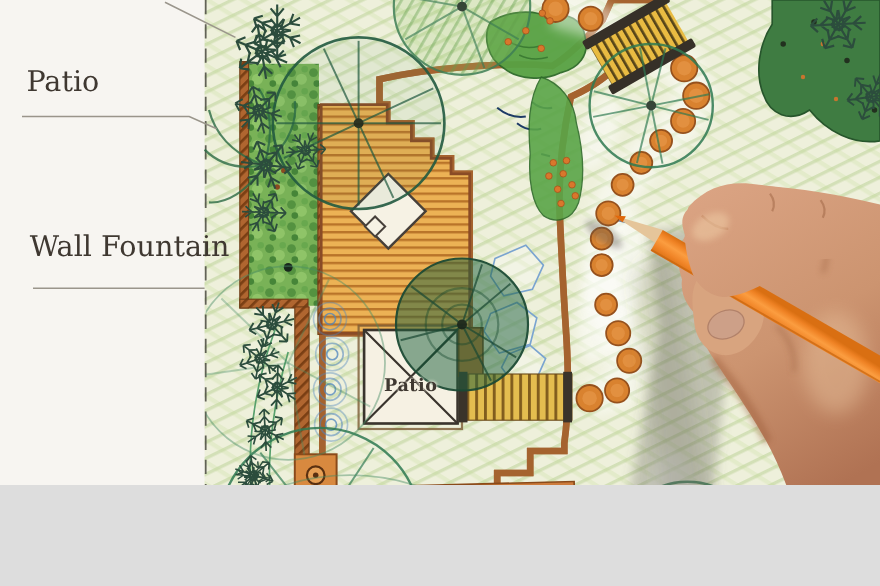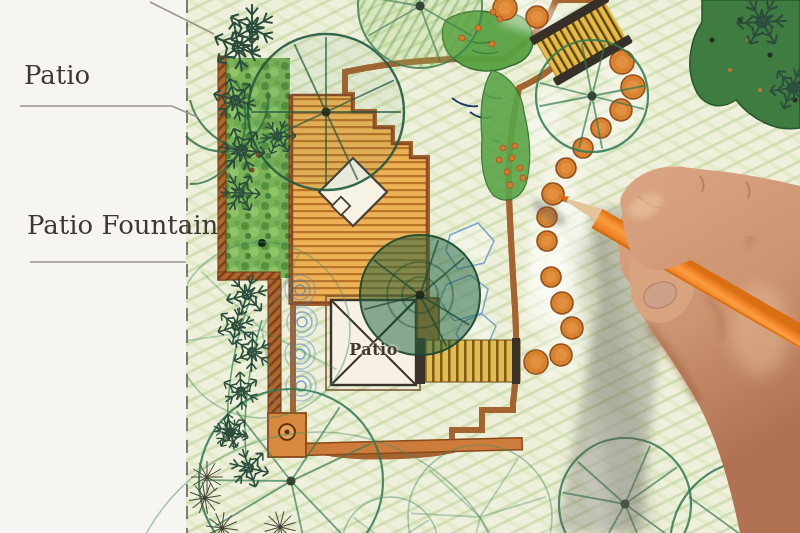--- a/index.html
+++ b/index.html
@@ -1,16 +1,16 @@
 <!DOCTYPE html>
 <html><head>
 <meta charset="utf-8">
 <style>
   html,body{margin:0;padding:0;background:#ddd;}
-  #stage{position:relative;width:800px;height:533px;overflow:hidden;background:#f7f5f1;
+  #stage{position:relative;width:800px;height:441px;overflow:hidden;background:#f7f5f1;
          font-family:"DejaVu Serif",serif;}
   #stage svg{position:absolute;left:0;top:0;}
   .lbl{position:absolute;color:#3f3831;pointer-events:none;white-space:nowrap;}
   .lbl-patio{left:24px;top:60px;font-size:26px;}
   .lbl-wallfountain{left:27px;top:210px;font-size:26px;}
   .lbl-gazebo{left:331px;top:340px;width:85px;text-align:center;font-size:16px;font-weight:bold;
               letter-spacing:.5px;text-shadow:0 0 3px #f6f1e3,0 0 3px #f6f1e3;}
 </style>
 </head>
 <body>
@@ -477,15 +477,15 @@
 
   <g>
     <path d="M626,188 C644,168 666,164 690,168 C724,172 756,178 800,188 L800,240 C760,232 730,234 714,246 C696,258 678,268 660,270 C644,270 632,258 628,244 C622,226 620,204 626,188 Z" fill="url(#skinGrad)"></path>
     <path d="M638,196 C646,204 654,208 662,208" stroke="#b97a52" stroke-width="2" fill="none" opacity="0.5"></path>
     <path d="M700,176 q6,8 2,16 M746,182 q6,8 2,16" stroke="#8f5434" stroke-width="2" fill="none" opacity="0.4"></path>
     <ellipse cx="646" cy="206" rx="18" ry="11" transform="rotate(-28 646 206)" fill="#eecaa4" opacity="0.55" filter="url(#b3)"></ellipse>
   </g>
 </svg>
 
 <div class="lbl lbl-patio">Patio</div>
-<div class="lbl lbl-wallfountain">Patio Fountain</div>
+<div class="lbl lbl-wallfountain">Wall Fountain</div>
 <div class="lbl lbl-gazebo">Patio</div>
 </div>
 
 </body></html>

